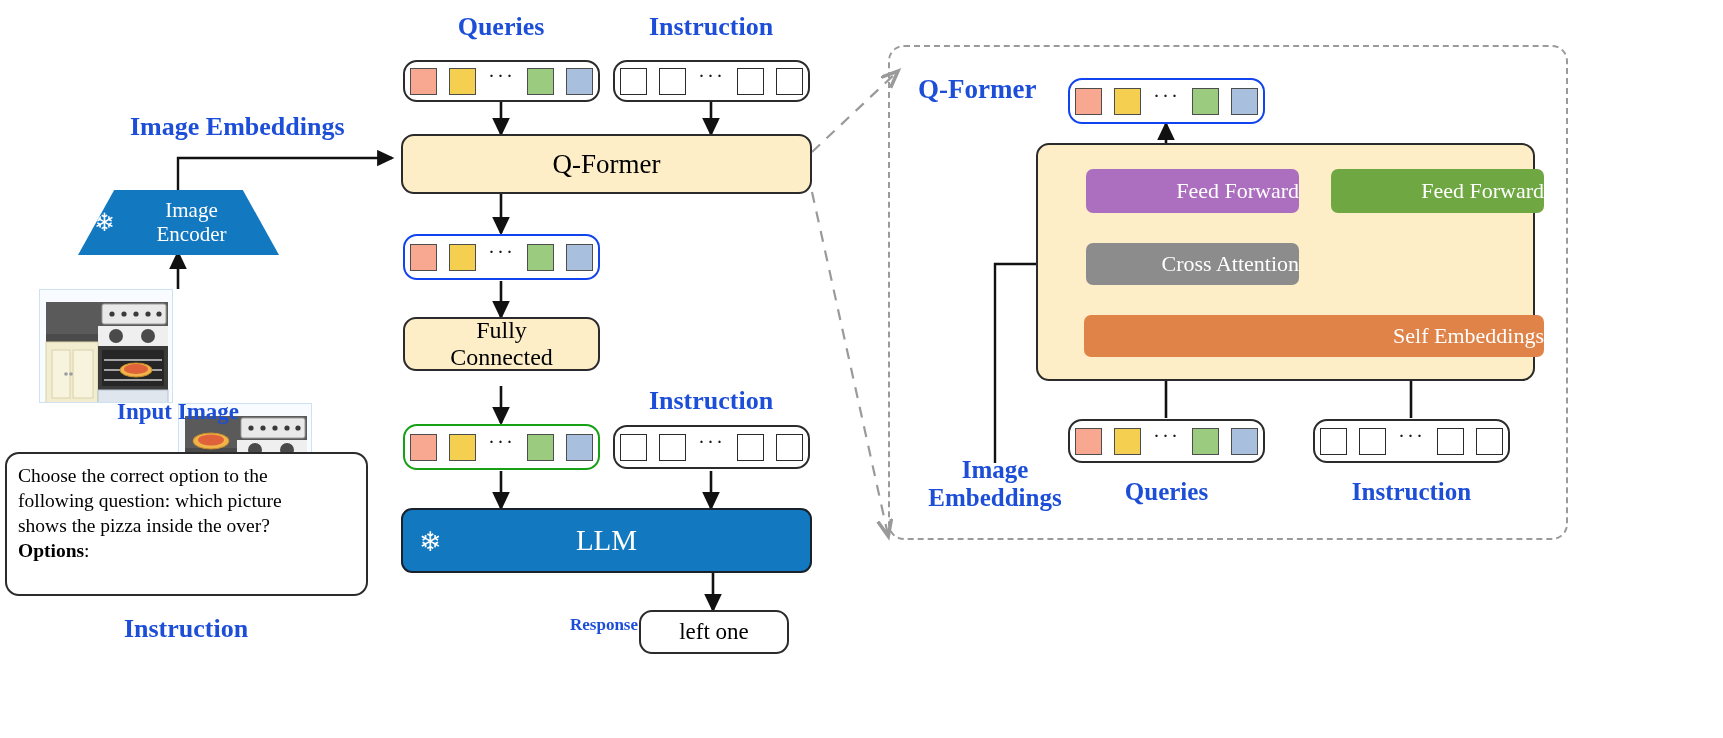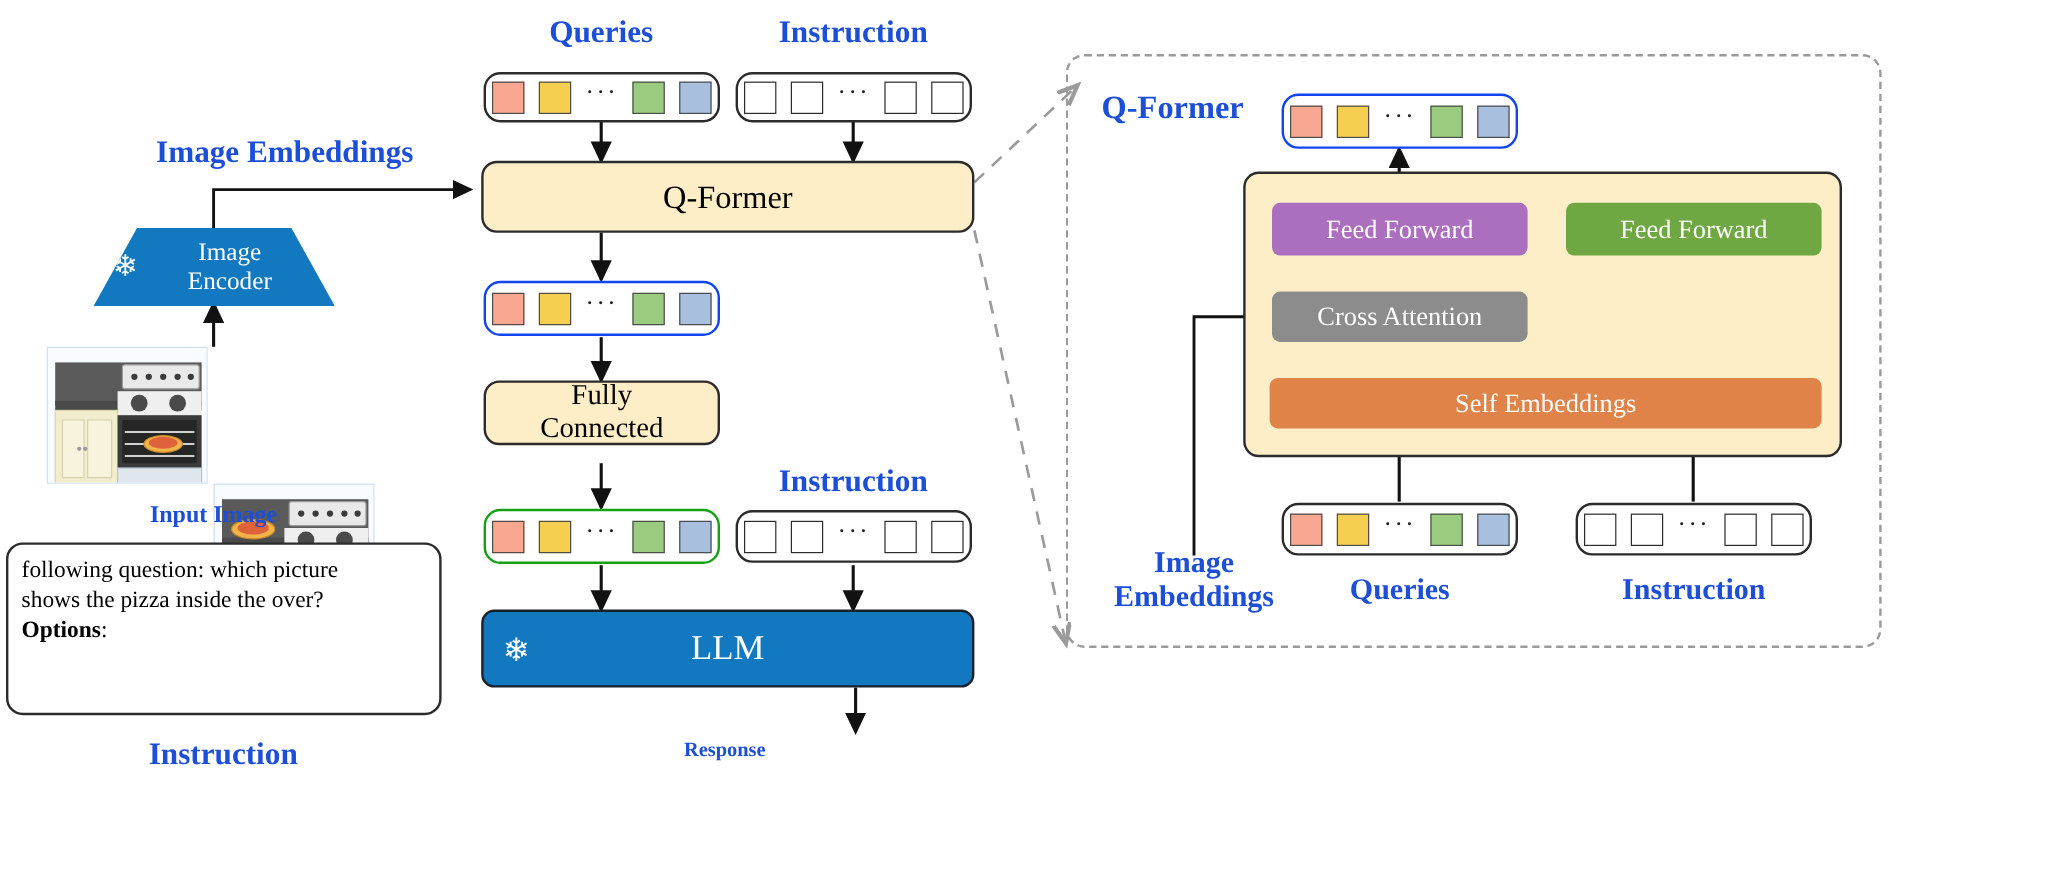--- a/index.html
+++ b/index.html
@@ -79,22 +79,23 @@
     border-radius: 13px;
     display: flex;
     align-items: center;
     justify-content: center;
     color: #000;
   }
   .box-flat {
     border-radius: 7px;
     display: flex;
     align-items: center;
-    justify-content: center;
+    justify-content: flex-end;
     color: #ffffff;
+    margin-left: 26px;
   }
 
   
   .trapezoid {
     background: #1278c0;
     clip-path: polygon(18% 0%, 82% 0%, 100% 100%, 0% 100%);
     display: flex;
     align-items: center;
     justify-content: center;
     color: #fff;
@@ -259,23 +260,24 @@
       <rect x="62" y="60" width="62" height="36" fill="#262626"></rect>
       <g stroke="#cfcfcf" stroke-width="1.6">
         <line x1="64" y1="70" x2="122" y2="70"></line>
           <line x1="64" y1="80" x2="122" y2="80"></line>
         <line x1="64" y1="90" x2="122" y2="90"></line>
       </g>
       <rect x="58" y="100" width="70" height="14" fill="#dfe6ee" stroke="#b6c2cc"></rect>
     </svg>
   </div>
 
-  <div class="abs lbl-bold" style="left:0px; top:418px; width:356px; font-size:20px;">Input Image</div>
+  <div class="abs lbl-bold" style="left:0px; top:399px; width:356px; font-size:23px;">Input Image</div>
 
   <div class="abs instr-card" style="left:5px; top:452px; width:363px; height:144px; font-size:19.5px;">
+    <div>Choose the correct option to the</div>
     <div>following question: which picture</div>
     <div>shows the pizza inside the over?</div>
     <div>
       <b>Options</b><span>:</span>
     </div>
   </div>
 
   <div class="abs lbl-bold" style="left:0px; top:614px; width:372px; font-size:26px;">Instruction</div>
 
   <div class="abs lbl-bold" style="left:401px; top:12px; width:200px; font-size:26px;">Queries</div>
@@ -335,20 +337,23 @@
     <span class="tok empty"></span>
   </div>
 
   <div class="abs box-blue" style="left:401px; top:508px; width:411px; height:65px; font-size:29px;">
     <span class="snow abs" style="left:16px; top:19px; font-size:27px;">❄</span>
     <span>LLM</span>
   </div>
 
   <div class="abs lbl-bold" style="left:498px; top:615px; width:140px; font-size:17px; text-align:right;">Response</div>
 
+  <div class="abs box-plain" style="left:639px; top:610px; width:150px; height:44px; font-size:23px;">
+    <span>left one</span>
+  </div>
 
   <div class="abs dashed-panel" style="left:888px; top:45px; width:680px; height:495px;"></div>
 
   <div class="abs lbl-bold" style="left:918px; top:74px; font-size:27px; text-align:left;">Q-Former</div>
 
   <div class="abs token-strip blue" style="left:1068px; top:78px; width:197px; height:46px;">
     <span class="tok" style="background:#f8a890"></span>
     <span class="tok" style="background:#f5cf50"></span>
     <span class="dots">···</span>
     <span class="tok" style="background:#9bcb7f"></span>

